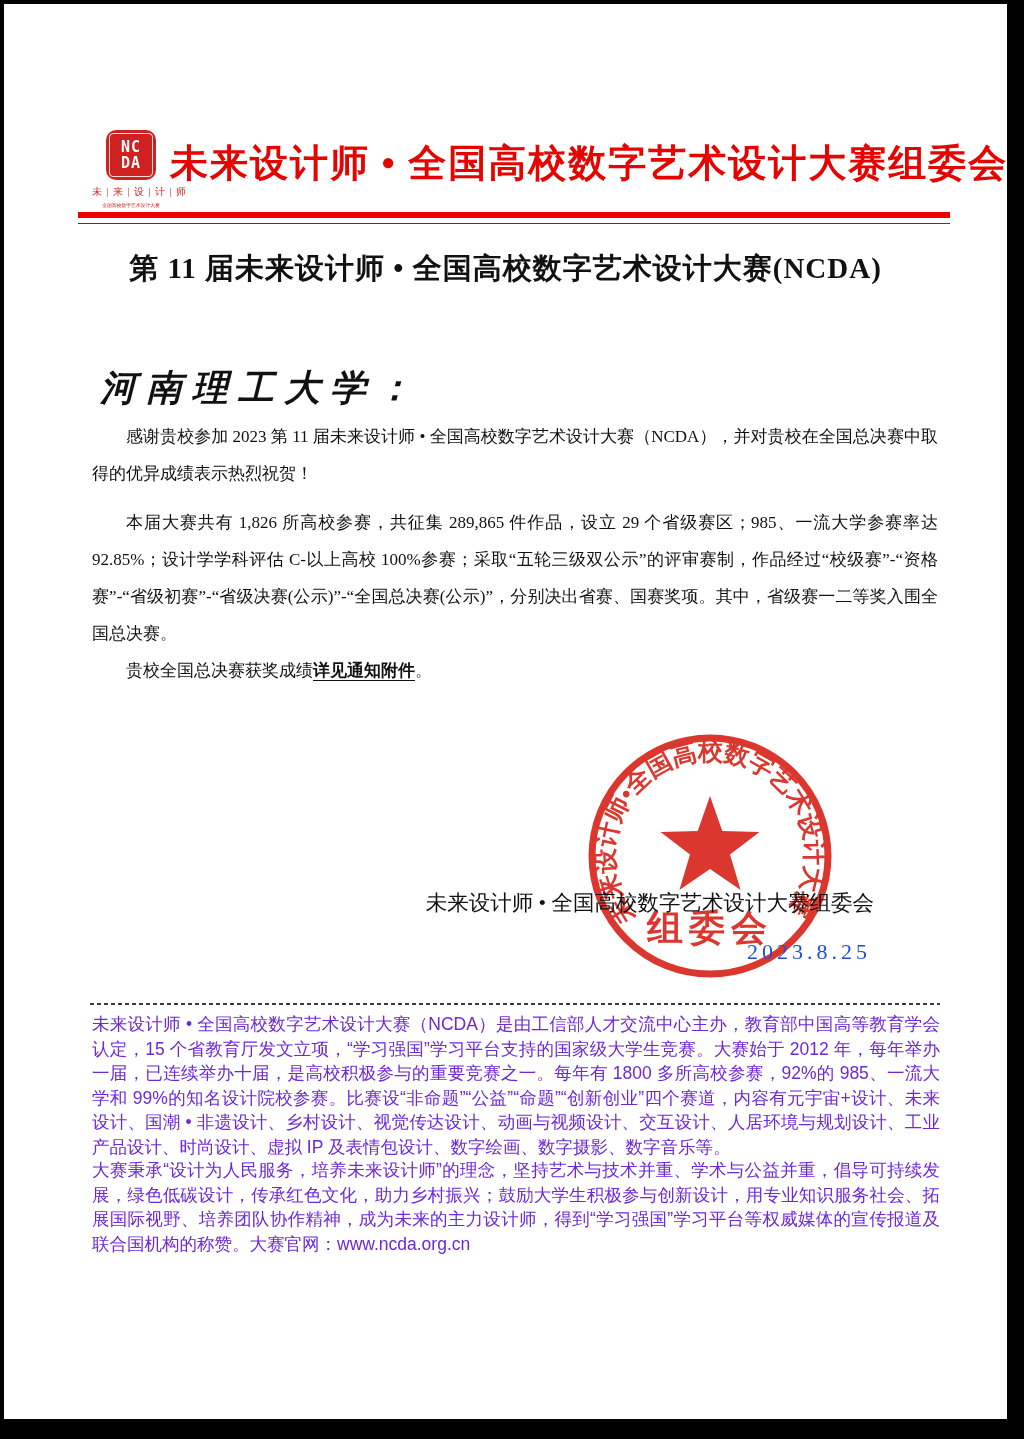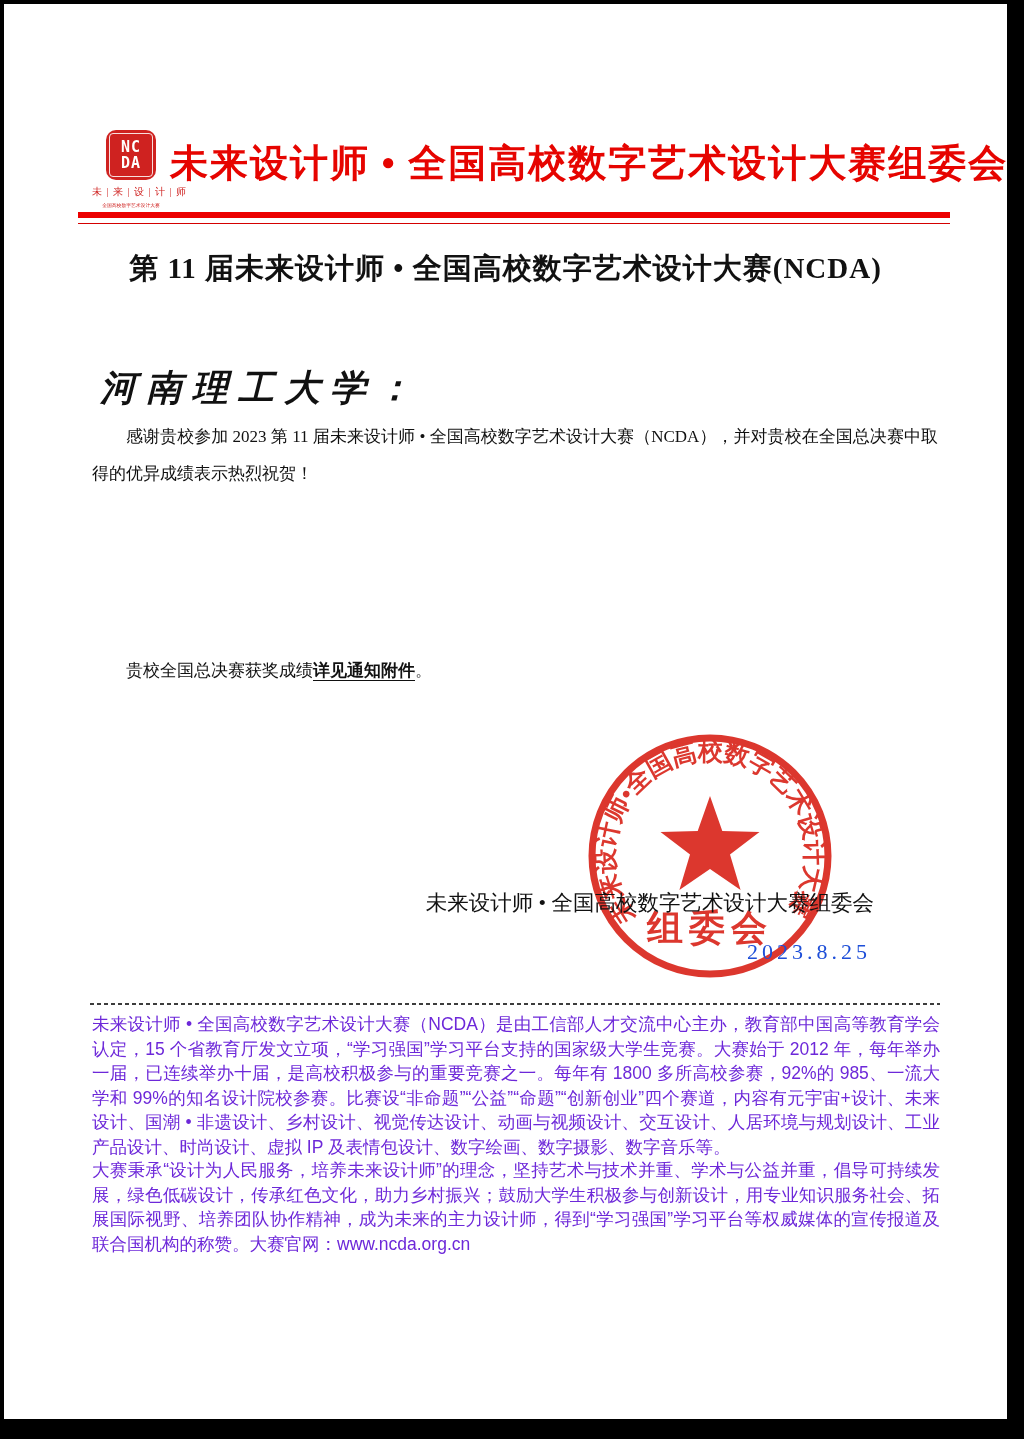--- a/index.html
+++ b/index.html
@@ -110,20 +110,21 @@
   <div class="rule-thick"></div>
   <div class="rule-thin"></div>
 
   <div class="doc-title">
     <div>第 11 届未来设计师 • 全国高校数字艺术设计大赛(NCDA)</div>
   </div>
 
   <div class="salutation">河南理工大学：</div>
 
   <div class="para p1">感谢贵校参加 2023 第 11 届未来设计师 • 全国高校数字艺术设计大赛（NCDA），并对贵校在全国总决赛中取得的优异成绩表示热烈祝贺！</div>
+  <div class="para p2">本届大赛共有 1,826 所高校参赛，共征集 289,865 件作品，设立 29 个省级赛区；985、一流大学参赛率达 92.85%；设计学学科评估 C-以上高校 100%参赛；采取“五轮三级双公示”的评审赛制，作品经过“校级赛”-“资格赛”-“省级初赛”-“省级决赛(公示)”-“全国总决赛(公示)”，分别决出省赛、国赛奖项。其中，省级赛一二等奖入围全国总决赛。</div>
   <div class="para p3"><span>贵校全国总决赛获奖成绩</span><span class="emph">详见通知附件</span><span>。</span></div>
 
   <svg class="stamp" viewBox="0 0 260 260" xmlns="http://www.w3.org/2000/svg">
     <defs>
       <path id="ringArc" d="M 56,191 A 96,96 0 1 1 204,191" fill="none"></path>
     </defs>
     <circle cx="130" cy="130" r="118" fill="none" stroke="#d9261c" stroke-width="7"></circle>
     <polygon points="130,70 142.3,105 179.5,105.9 150,128.5 160.6,164.1 130,143 99.4,164.1 110,128.5 80.5,105.9 117.7,105" fill="#d9261c"></polygon>
     <text font-size="25" font-weight="bold" fill="#d9261c" font-family="Liberation Serif, DejaVu Serif, serif">
       <textPath href="#ringArc" xlink:href="#ringArc" textLength="426" lengthAdjust="spacing">未来设计师•全国高校数字艺术设计大赛</textPath>

